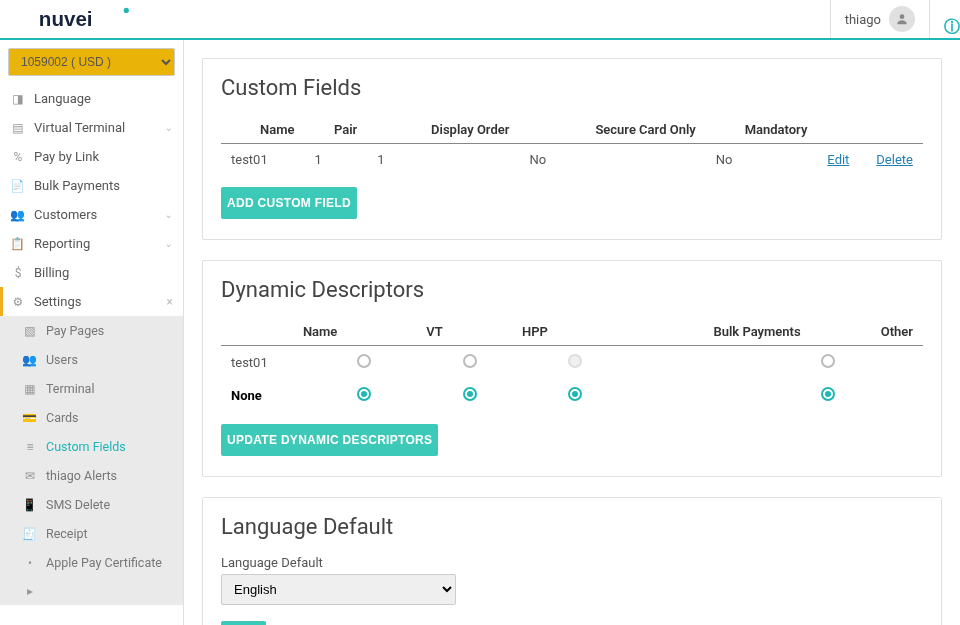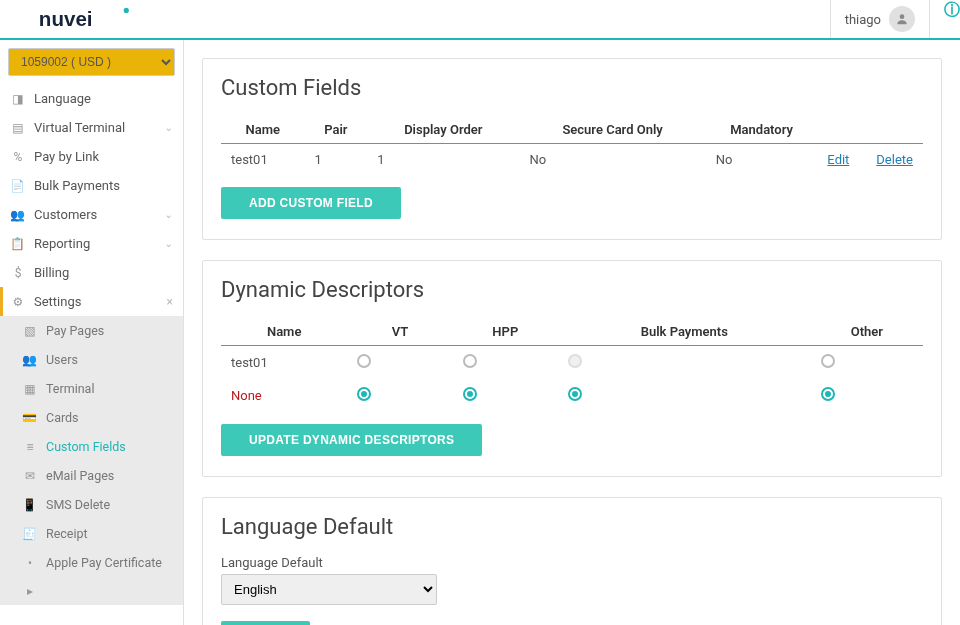--- a/index.html
+++ b/index.html
@@ -1,21 +1,21 @@
 <!DOCTYPE html>
 <html><head>
   <meta charset="utf-8">
   <style>
     * { box-sizing: border-box; margin: 0; padding: 0; }
     body { font-family: -apple-system, BlinkMacSystemFont, "Segoe UI", Roboto, Arial, sans-serif; font-size: 13px; color: #333; background: #fff; }
     
     .topbar { height: 40px; border-bottom: 2px solid #1fb6b6; display: flex; align-items: center; justify-content: space-between; padding: 0 0; }
     .logo { display: flex; align-items: center; height: 100%; margin-left: 38px; }
     .logo svg { height: 24px; }
-    .topbar-right { display: flex; align-items: flex-start; gap: 14px; height: 100%; }
+    .topbar-right { display: flex; align-items: flex-end; gap: 14px; height: 100%; }
     .user-area { display: flex; align-items: center; gap: 8px; border-left: 1px solid #e0e0e0; border-right: 1px solid #e0e0e0; height: 100%; padding: 0 14px; }
     .user-name { color: #555; font-size: 13px; }
     .avatar { width: 26px; height: 26px; border-radius: 50%; background: #e0e0e0; display: flex; align-items: center; justify-content: center; color: #888; }
     .info-btn { color: #1fb6b6; font-weight: bold; font-size: 16px; }
     
     .layout { display: flex; height: calc(100vh - 40px); }
     .sidebar { width: 184px; border-right: 1px solid #e0e0e0; overflow-y: auto; flex-shrink: 0; }
     .account-select { margin: 8px; }
     .account-select select { width: 100%; padding: 5px 8px; border: 1px solid #ccc; background: #eab308; font-size: 12px; color: #555; border-radius: 2px; }
     
@@ -27,36 +27,36 @@
     
     .subnav { background: #eaeaea; }
     .subnav .nav-item { padding-left: 22px; color: #777; font-size: 12.5px; }
     .subnav .nav-item.active { color: #1fb6b6; }
     
     .main { flex: 1; padding: 18px; overflow-y: auto; background: #fff; }
     .panel { border: 1px solid #e0e0e0; border-radius: 2px; padding: 16px 18px 20px; margin-bottom: 20px; }
     .panel h2 { font-size: 22px; font-weight: 400; color: #444; margin-bottom: 16px; }
     
     .tbl { width: 100%; border-collapse: collapse; font-size: 13px; }
-    .tbl th { text-align: center; font-weight: 600; padding: 6px 10px; border-bottom: 1px solid #888; color: #333; }
+    .tbl th { text-align: right; font-weight: 600; padding: 6px 10px; border-bottom: 1px solid #888; color: #333; }
     .tbl td { padding: 8px 10px; color: #555; }
     .tbl .row1 { background: #fff; }
     .link { color: #1f7fb6; text-decoration: underline; cursor: pointer; }
     
-    .btn { background: #3cc9b7; color: #fff; border: none; padding: 9px 28px; font-size: 12px; font-weight: 600; cursor: pointer; border-radius: 2px; letter-spacing: 0.3px; }
+    .btn { background: #3cc9b7; color: #fff; border: none; padding: 9px 6px; font-size: 12px; font-weight: 600; cursor: pointer; border-radius: 2px; letter-spacing: 0.3px; }
     
     .radio-cell { text-align: left; }
     .radio { display: inline-block; width: 14px; height: 14px; border: 2px solid #bbb; border-radius: 50%; position: relative; cursor: pointer; }
     .radio.checked { border-color: #1fb6b6; }
     .radio.checked::after { content: ""; position: absolute; top: 2px; left: 2px; width: 6px; height: 6px; background: #1fb6b6; border-radius: 50%; }
     .radio.disabled { border-color: #ddd; background: #f0f0f0; cursor: default; }
     
     .form-label { font-size: 13px; color: #555; margin-bottom: 4px; display: block; }
-    .lang-select { width: 216px; padding: 6px 8px; border: 1px solid #ccc; font-size: 13px; border-radius: 2px; margin-bottom: 16px; }
-    .bold-row td { font-weight: 400; color: #b91c1c; }
+    .lang-select { width: 235px; padding: 6px 8px; border: 1px solid #ccc; font-size: 13px; border-radius: 2px; margin-bottom: 16px; }
+    .bold-row td { font-weight: 700; color: #000000; }
   </style>
 </head>
 <body>
 
 <div class="topbar">
   <div class="logo">
     <svg viewBox="0 0 110 28" width="96">
       <circle cx="102" cy="4" r="3" fill="#1fb6b6"></circle>
       <text x="0" y="22" font-family="Arial" font-size="24" font-weight="700" fill="#17233a">nuvei</text>
     </svg>
@@ -136,21 +136,21 @@
         <div class="nav-item">
           <span class="icon">💳</span>
           <span>Cards</span>
         </div>
         <div class="nav-item active">
           <span class="icon">≡</span>
           <span>Custom Fields</span>
         </div>
         <div class="nav-item">
           <span class="icon">✉</span>
-          <span>eMail Pages</span>
+          <span>thiago Alerts</span>
         </div>
         <div class="nav-item">
           <span class="icon">📱</span>
           <span>SMS Delete</span>
         </div>
         <div class="nav-item">
           <span class="icon">🧾</span>
           <span>Receipt</span>
         </div>
         <div class="nav-item">

